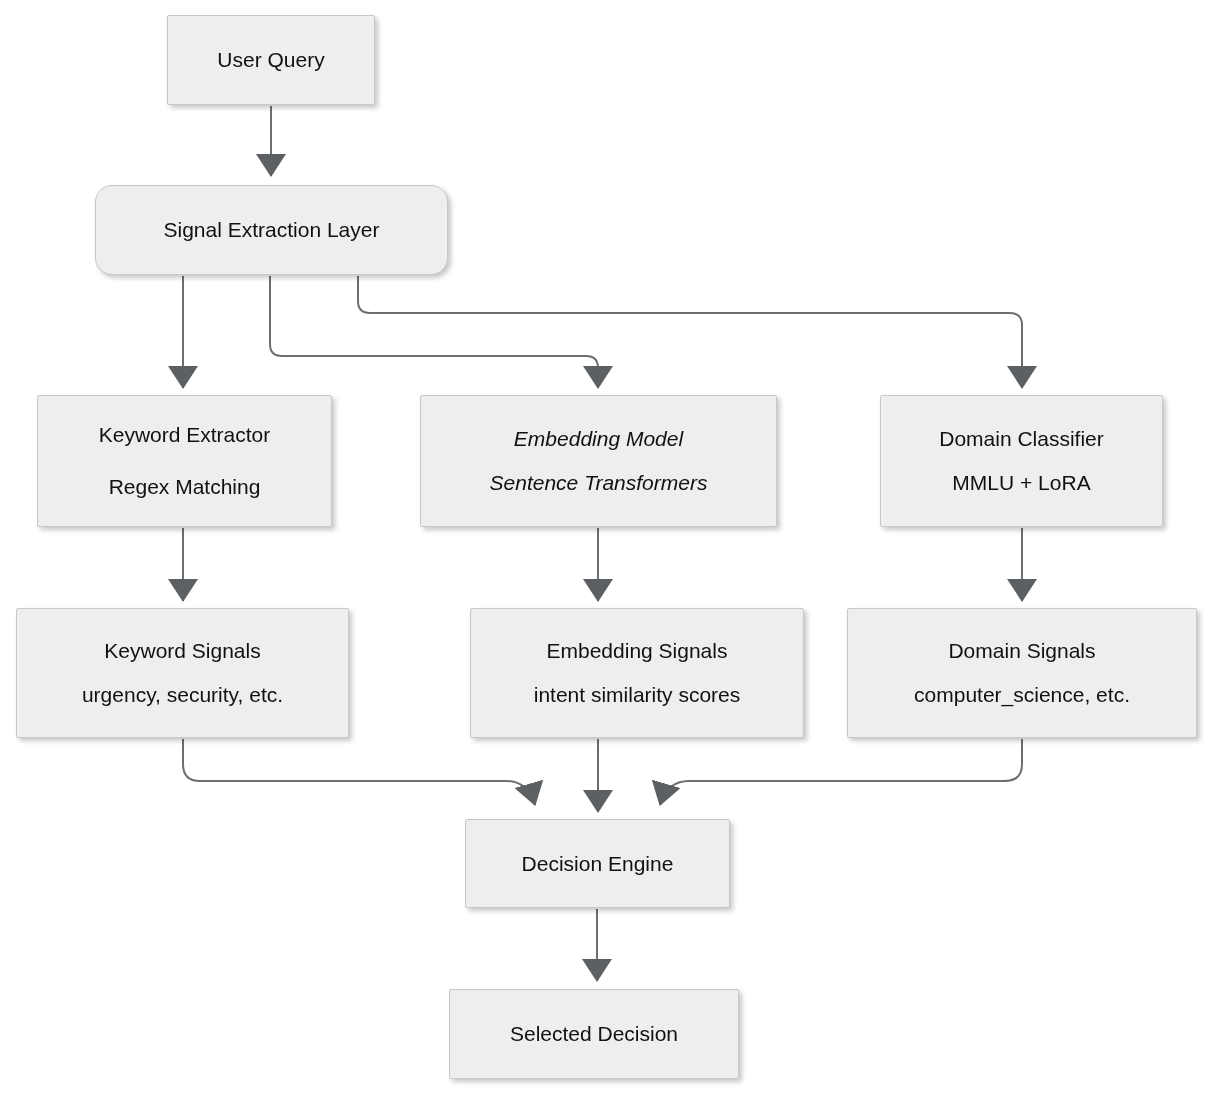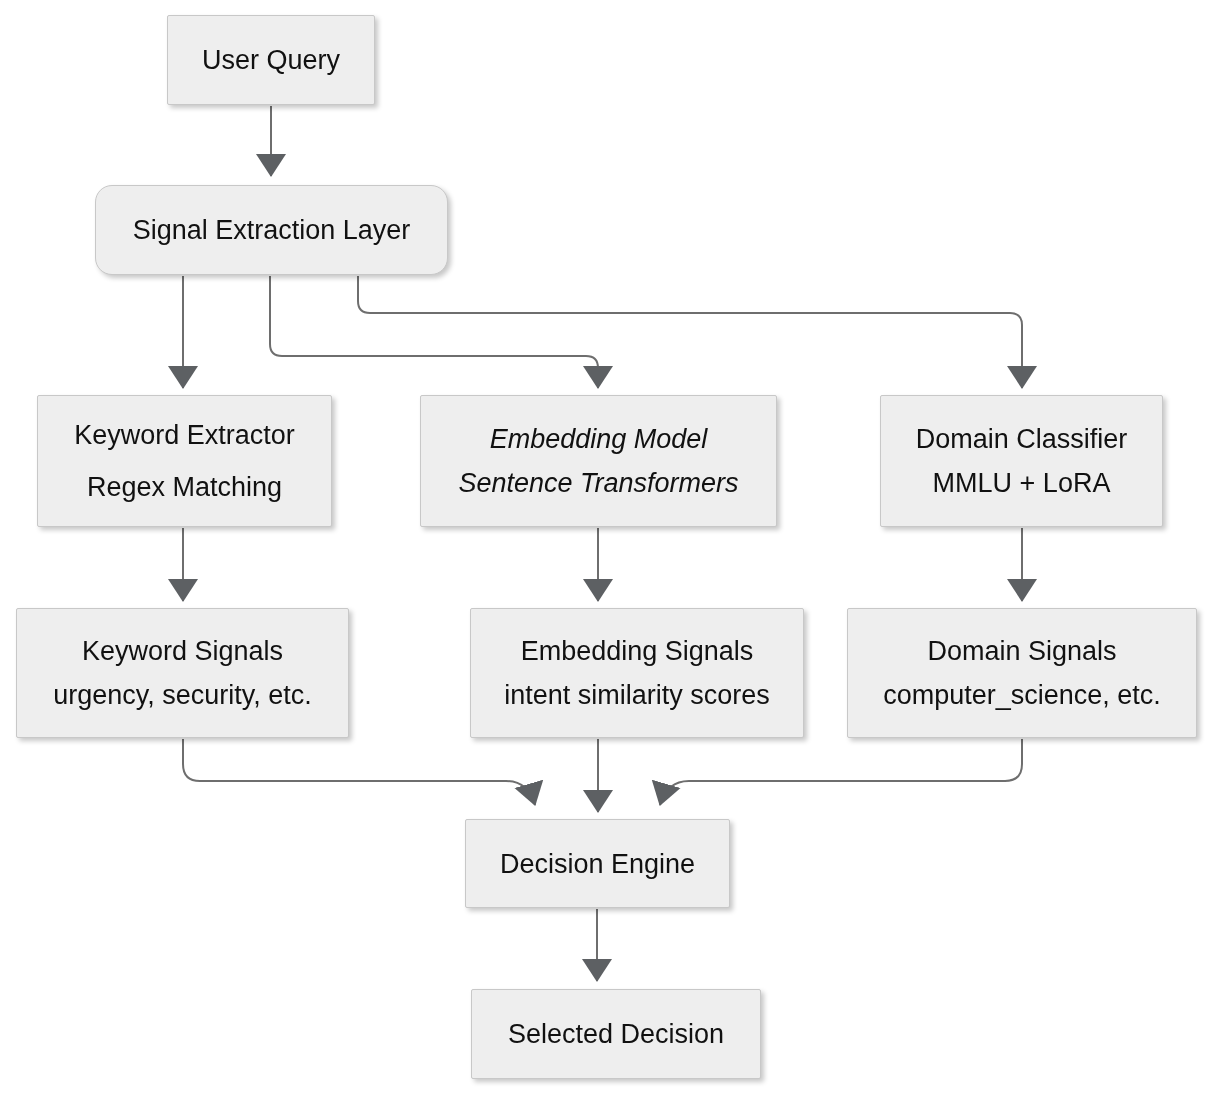--- a/index.html
+++ b/index.html
@@ -29,21 +29,21 @@
     background: #eeeeee;
     border: 1.5px solid #c8c8c8;
     border-radius: 2px;
     box-shadow: 3px 3px 5px rgba(0, 0, 0, 0.22);
     display: flex;
     flex-direction: column;
     align-items: center;
     justify-content: center;
     text-align: center;
     color: #111111;
-    font-size: 27px;
+    font-size: 21px;
     line-height: 44px;
   }
   .node .lbl,
   .node .sublbl {
     display: block;
     white-space: nowrap;
   }
   .edge {
     fill: none;
     stroke: #6e6e6e;
@@ -124,17 +124,17 @@
 
   <div class="node" style="left:847px; top:608px; width:350px; height:130px;">
     <span class="lbl">Domain Signals</span>
     <span class="sublbl">computer_science, etc.</span>
   </div>
 
   <div class="node" style="left:465px; top:819px; width:265px; height:89px;">
     <span class="lbl">Decision Engine</span>
   </div>
 
-  <div class="node" style="left:471px; top:989px; width:290px; height:90px;">
+  <div class="node" style="left:449px; top:989px; width:290px; height:90px;">
     <span class="lbl">Selected Decision</span>
   </div>
 
 </div>
 
 </body></html>

